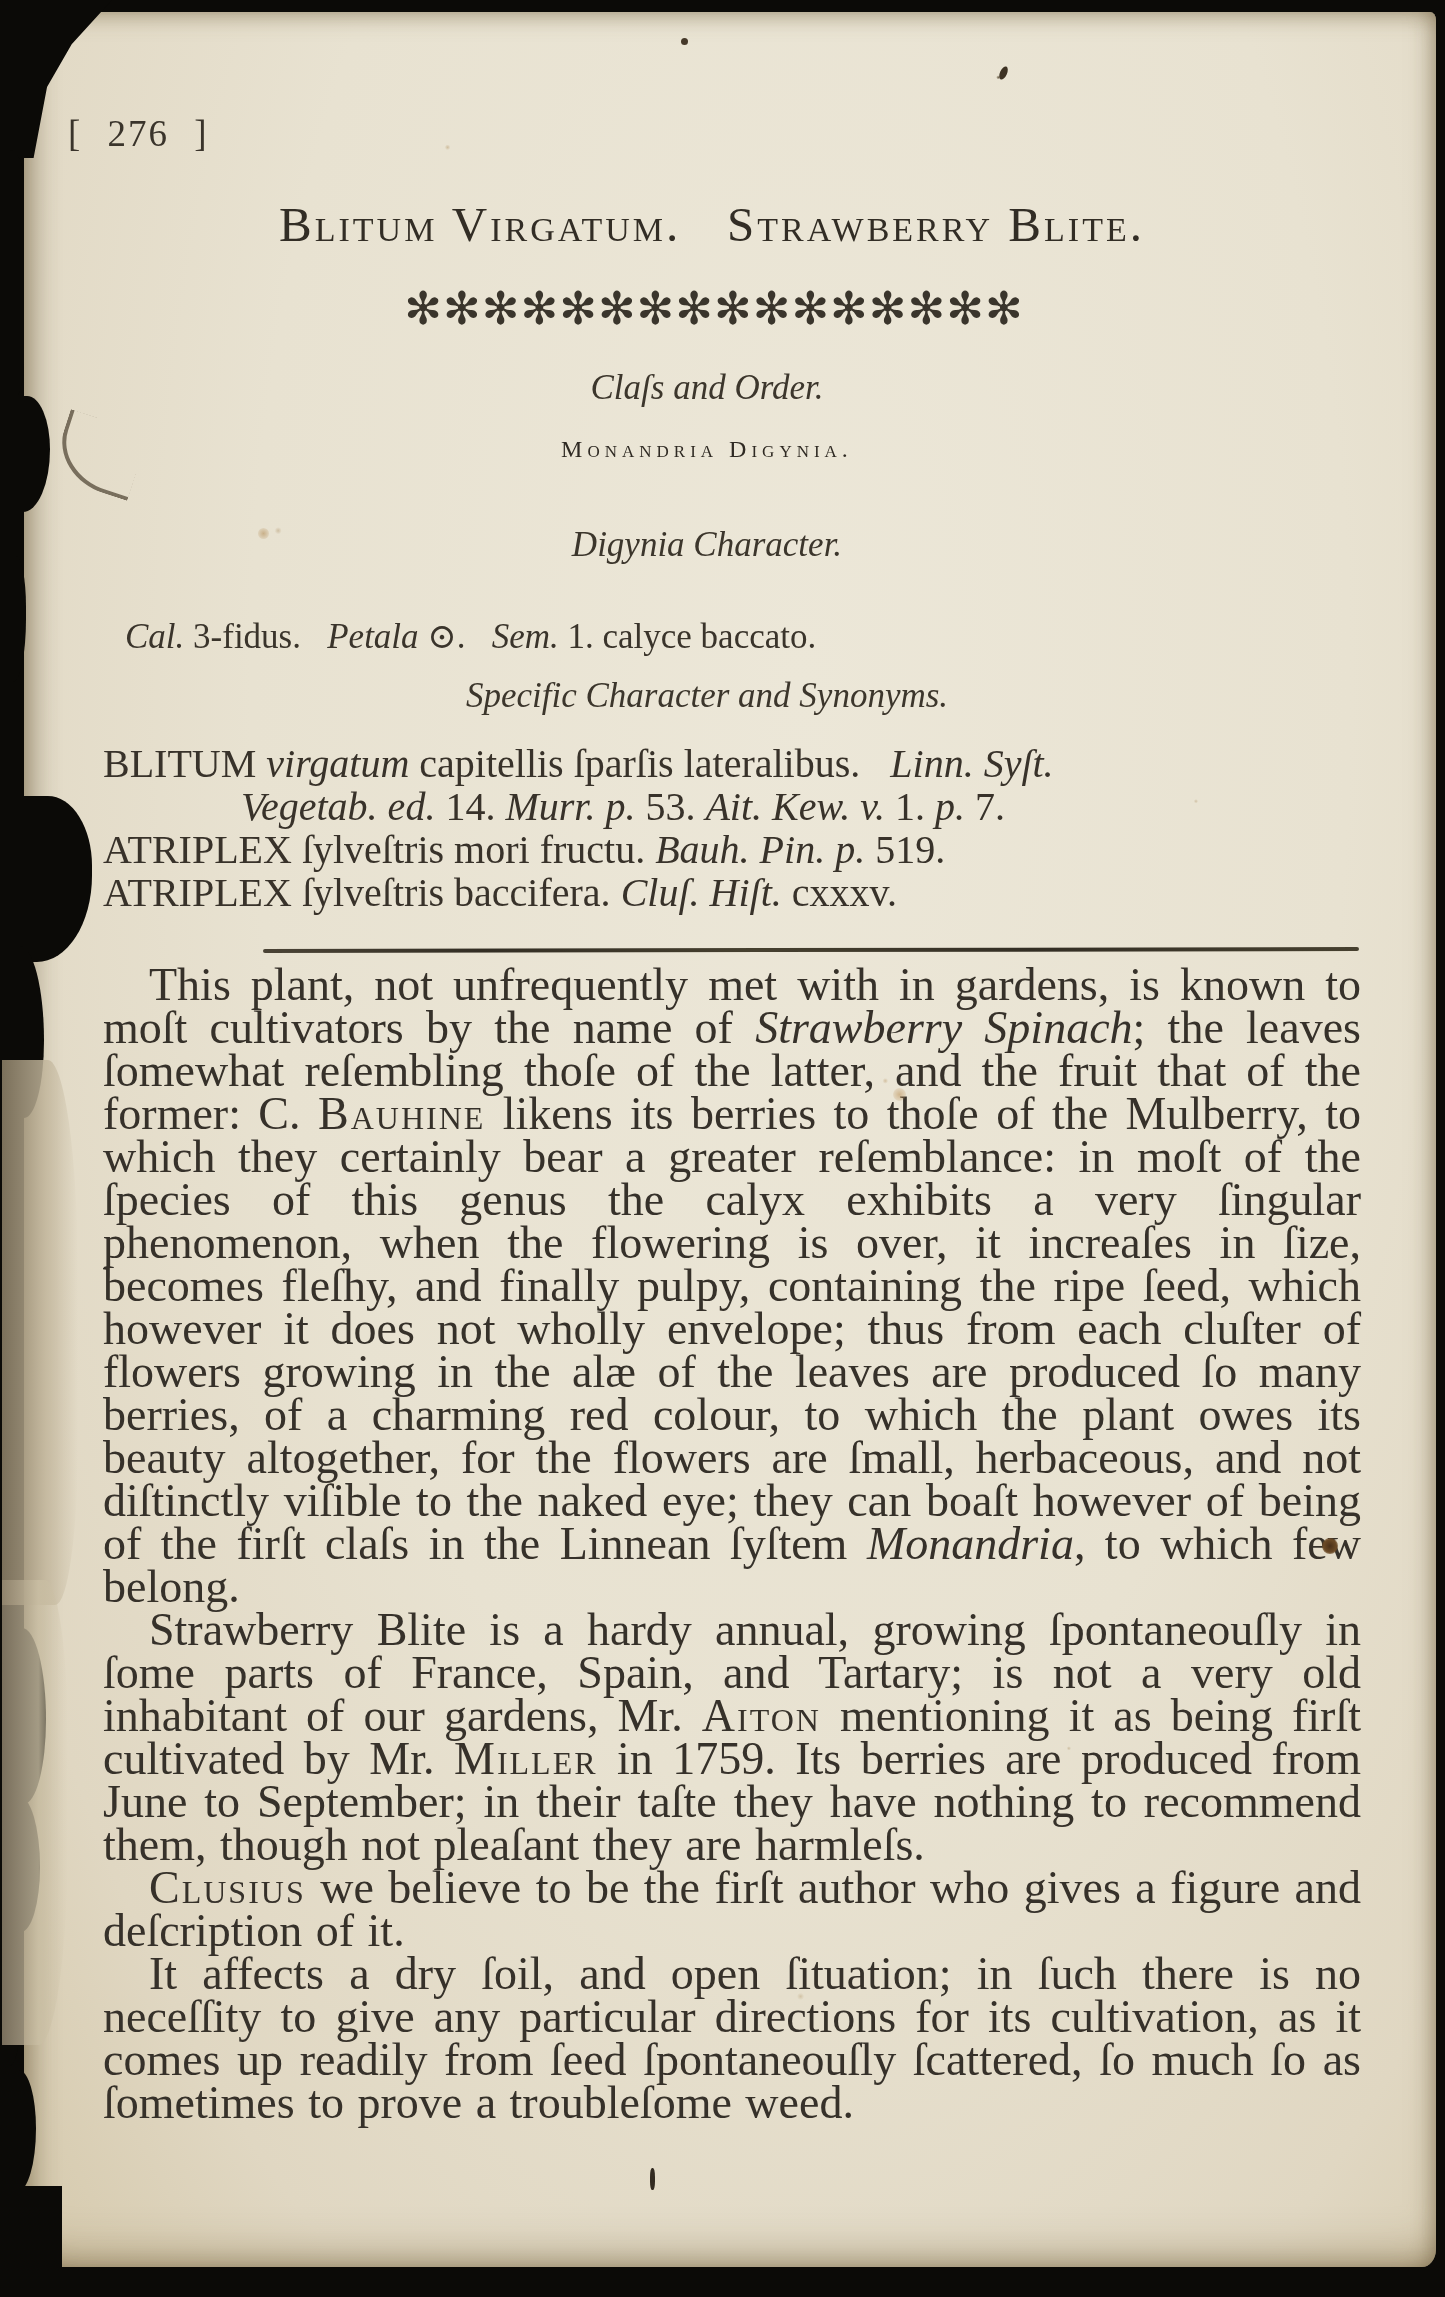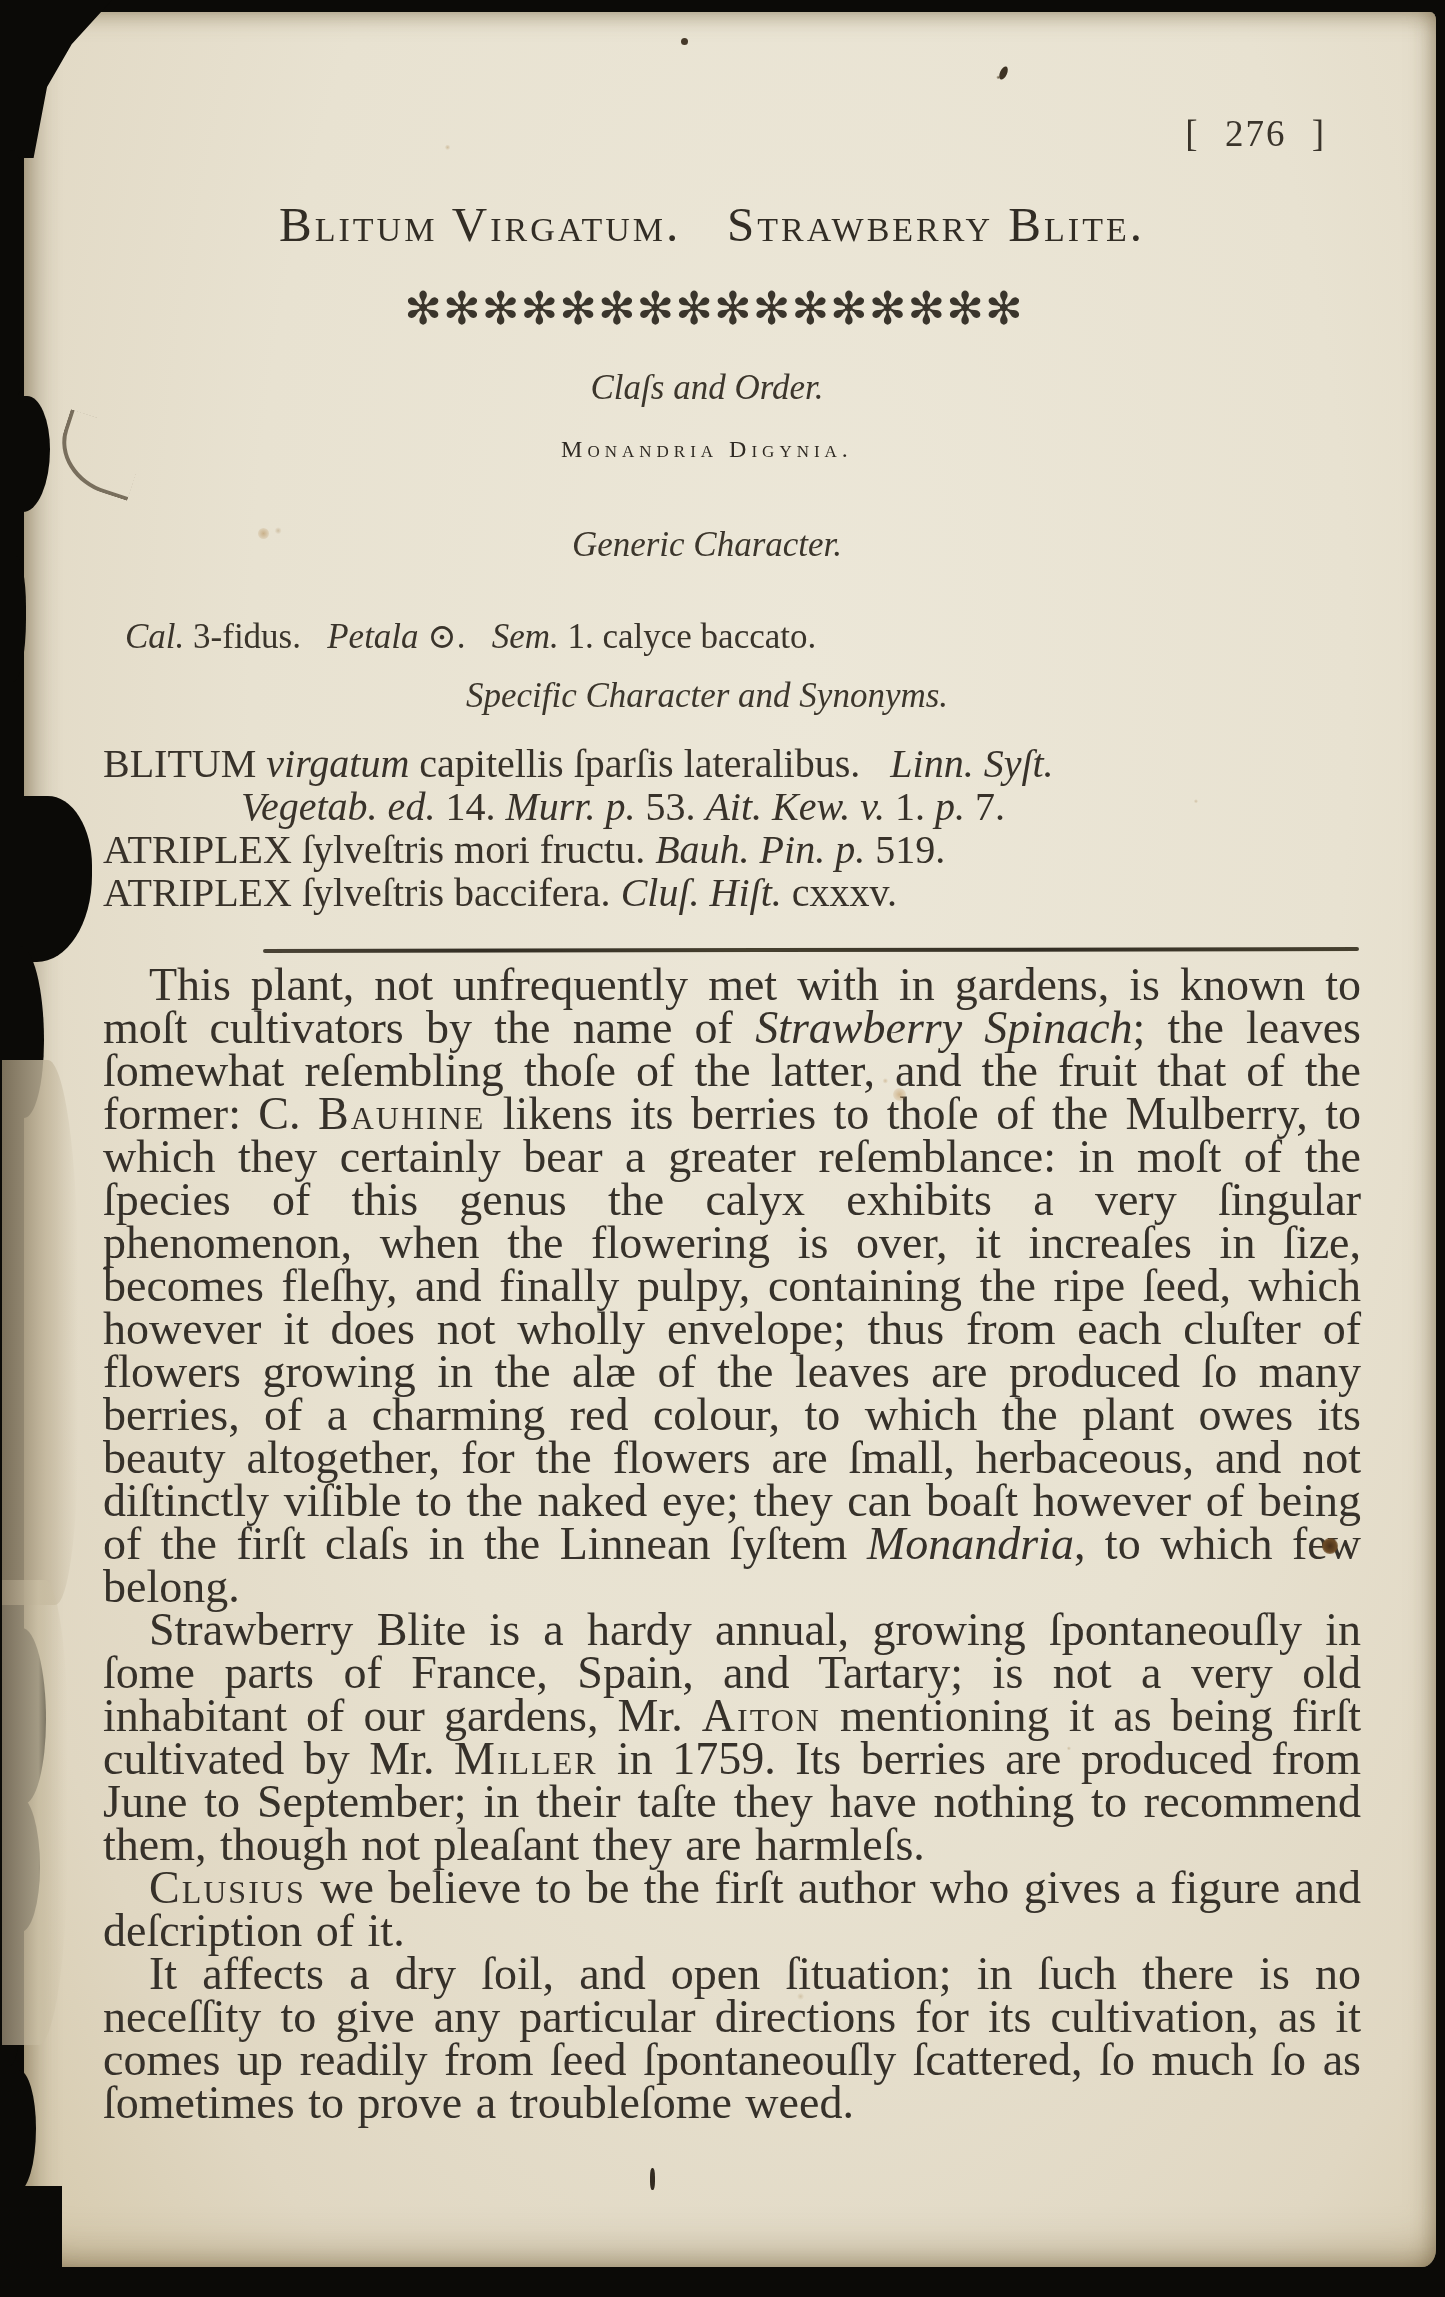--- a/index.html
+++ b/index.html
@@ -74,21 +74,21 @@
   .ink-dot{left:681px;top:38px;width:7px;height:7px;border-radius:50%;background:#46392a;}
   .ink-bottom{left:650px;top:2168px;width:5px;height:22px;border-radius:40%;background:#332c22;}
   
   .content{position:absolute;left:103px;top:0;width:1258px;color:#373129;}
   .block{position:absolute;left:0;width:100%;}
   .pre{white-space:pre-wrap;}
   .it,{font-style:italic;}
   .it{font-style:italic;}
   .sc{font-variant:small-caps;letter-spacing:2px;}
   .page-number{top:112px;font-size:37px;letter-spacing:2px;word-spacing:14px;
-    text-align:right;margin-left:-35px;color:#3a342b;}
+    text-align:left;margin-left:-35px;color:#3a342b;}
   .species-title{top:196px;font-size:49px;font-variant:small-caps;letter-spacing:3px;
     text-align:center;margin-left:-20px;color:#322d25;}
   .ornament{top:282px;font-size:45px;letter-spacing:1px;text-align:center;
     margin-left:-18px;color:#3a352c;}
   .h-italic{font-style:italic;font-size:35px;text-align:center;margin-left:-25px;color:#3c362c;}
   .h-class{top:368px;}
   .h-smallcaps{top:436px;font-variant:small-caps;font-size:24px;letter-spacing:5px;
     text-align:center;margin-left:-25px;color:#2f2a23;}
   .h-generic{top:525px;}
   .gc-line{top:616px;font-size:35px;left:22px;color:#3a342b;}
@@ -115,21 +115,21 @@
     <div class="block pre page-number">[ 276 ]</div>
 
     <div class="block pre species-title">Blitum Virgatum.   Strawberry Blite.</div>
 
     <div class="block ornament">✻✻✻✻✻✻✻✻✻✻✻✻✻✻✻✻</div>
 
     <div class="block h-italic h-class">Claſs and Order.</div>
 
     <div class="block h-smallcaps">Monandria Digynia.</div>
 
-    <div class="block h-italic h-generic">Generic Character.</div>
+    <div class="block h-italic h-generic">Digynia Character.</div>
 
     <div class="block pre gc-line"><span class="it">Cal.</span><span> 3-fidus.   </span><span class="it">Petala</span><span> ⊙.   </span><span class="it">Sem.</span><span> 1. calyce baccato.</span></div>
 
     <div class="block h-italic h-specific">Specific Character and Synonyms.</div>
 
     <div class="block syn">
       <div class="syn-line"><span>BLITUM </span><span class="it">virgatum</span><span> capitellis ſparſis lateralibus.   </span><span class="it">Linn. Syſt.</span></div>
       <div class="syn-line syn-indent"><span class="it">Vegetab. ed. </span><span>14. </span><span class="it">Murr. p. </span><span>53. </span><span class="it">Ait. Kew. v. </span><span>1. </span><span class="it">p. </span><span>7.</span></div>
       <div class="syn-line"><span>ATRIPLEX ſylveſtris mori fructu. </span><span class="it">Bauh. Pin. p.</span><span> 519.</span></div>
       <div class="syn-line"><span>ATRIPLEX ſylveſtris baccifera. </span><span class="it">Cluſ. Hiſt.</span><span> cxxxv.</span></div>

